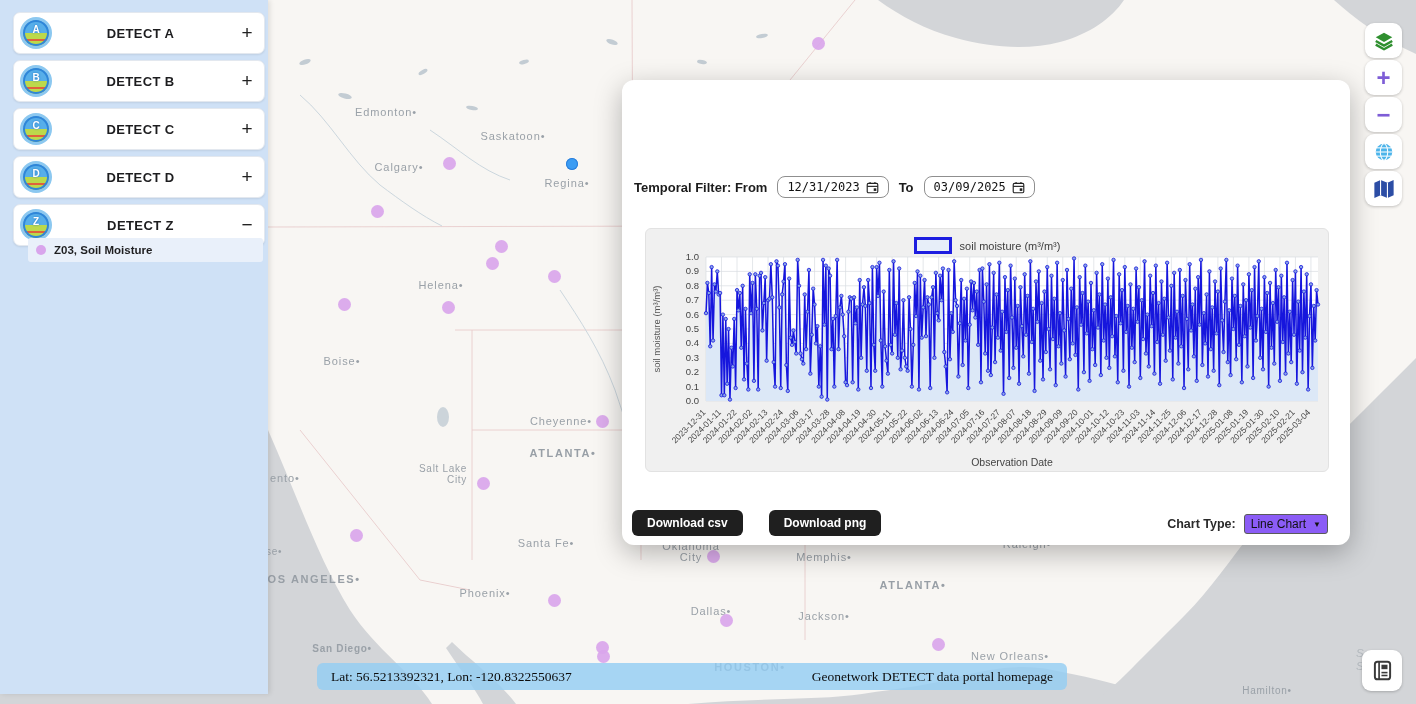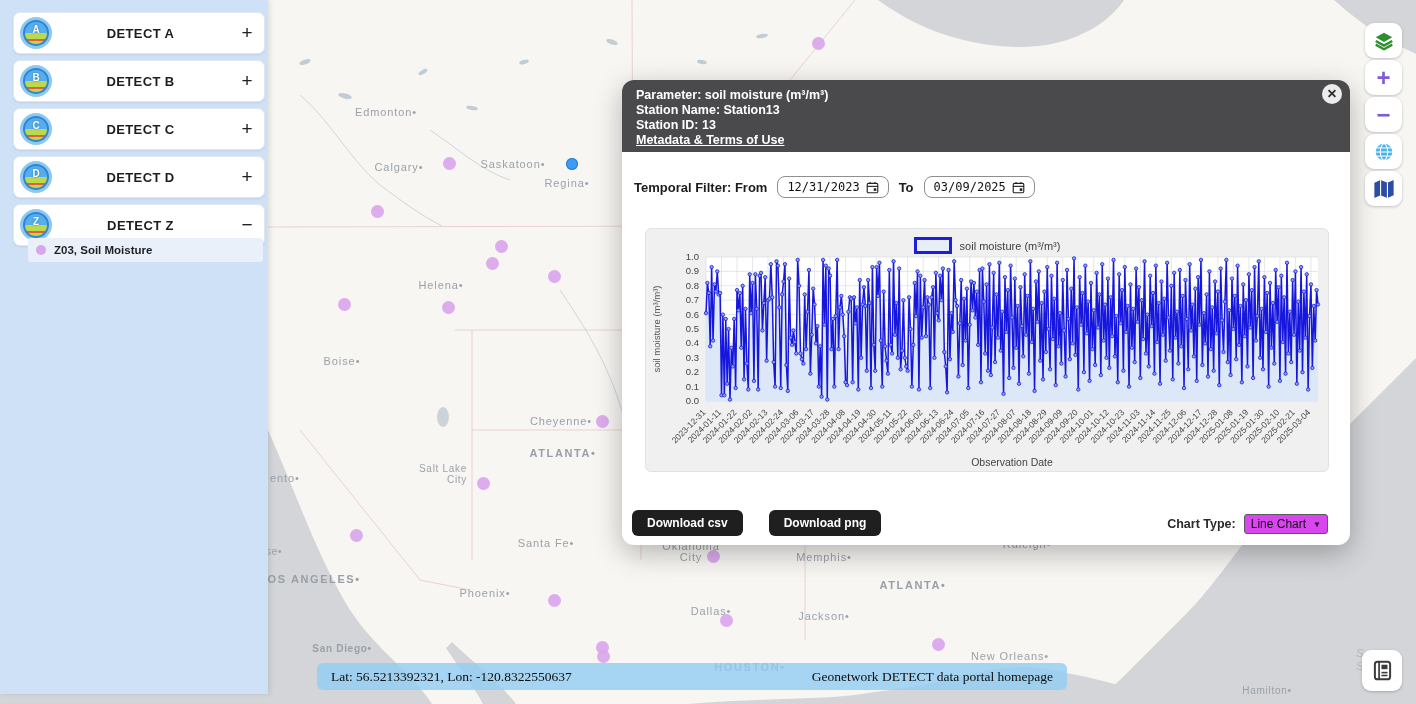--- a/index.html
+++ b/index.html
@@ -48,21 +48,21 @@
   .filter-row{position:absolute;left:12px;top:96px;display:flex;align-items:center;font-size:13px;font-weight:bold;color:#1c1c1c;justify-content:space-between;}
   .dateinput{display:flex;align-items:center;gap:6px;border:1px solid #8f8f8f;border-radius:8px;padding:3px 9px;margin:0 10px;font-family:"DejaVu Sans Mono",monospace;font-size:12px;font-weight:normal;color:#111;background:#fff;cursor:text;}
   .chart-panel{position:absolute;left:23px;top:148px;width:684px;height:244px;background:#f0f0f0;border:1px solid #e2e2e2;border-radius:6px;box-sizing:border-box;}
   .legend{position:absolute;left:0;right:0;top:8px;display:flex;align-items:center;justify-content:center;gap:8px;}
   .legend .swatch{width:32px;height:11px;background:#e7eef9;border:3px solid #1d1de0;}
   .legend .ltext{font-size:11px;color:#3d3d3d;}
   #chart-svg{position:absolute;left:0;top:0;width:684px;height:242px;}
   .dl-row{position:absolute;left:10px;top:430px;display:flex;gap:26px;}
   .dlbtn{background:#1f1f1f;color:#fff;font-size:12px;font-weight:bold;border:none;border-radius:6px;padding:6px 15px;cursor:pointer;font-family:"Liberation Sans",sans-serif;}
   .ct-row{position:absolute;right:22px;top:434px;display:flex;align-items:center;gap:8px;font-size:12.5px;font-weight:bold;color:#2a2a2a;}
-  .ct-select{display:flex;align-items:center;gap:7px;border:1px solid #5a5a5a;border-radius:3px;background:#d946ef;padding:2px 6px;font-size:12px;font-weight:normal;color:#111;cursor:pointer;}
+  .ct-select{display:flex;align-items:center;gap:7px;border:1px solid #5a5a5a;border-radius:3px;background:#8b5cf6;padding:2px 6px;font-size:12px;font-weight:normal;color:#111;cursor:pointer;}
   .ct-select .arr{font-size:8px;color:#111;}
 </style>
 </head>
 <body>
 
 <div id="screen">
 
   <svg class="map-decor" width="1416" height="704" viewBox="0 0 1416 704">
     <rect x="0" y="0" width="1416" height="704" fill="#f8f6f3"></rect>
 
@@ -107,21 +107,21 @@
 
     <g stroke="#ccd7de" stroke-width="1" fill="none">
       <path d="M300,95 C 330,120 350,160 380,185 C 400,200 422,216 442,226"></path>
       <path d="M560,290 C 580,320 600,350 615,390 C 625,420 635,450 645,470"></path>
       <path d="M430,130 C 460,150 480,170 510,180"></path>
     </g>
   </svg>
 
   <div id="city-layer">
       <div class="city norm" style="left: 386px; top: 112px;">Edmonton•</div>
-      <div class="city norm" style="left: 513px; top: 136px; margin-top: 28px;">Saskatoon•</div>
+      <div class="city norm" style="left: 513px; top: 136px;">Saskatoon•</div>
       <div class="city norm" style="left: 399px; top: 167px;">Calgary•</div>
       <div class="city norm" style="left: 567px; top: 183px;">Regina•</div>
       <div class="city norm" style="left: 441px; top: 285px;">Helena•</div>
       <div class="city norm" style="left: 342px; top: 361px;">Boise•</div>
       <div class="city multi-right small" style="left: 443px; top: 433px;">Salt Lake
 City</div>
       <div class="city norm" style="left: 561px; top: 421px;">Cheyenne•</div>
       <div class="city caps" style="left: 563px; top: 453px;">ATLANTA•</div>
       <div class="city norm" style="left: 546px; top: 543px;">Santa Fe•</div>
       <div class="city norm left-edge" style="left: 270px; top: 478px;">ento•</div>
@@ -250,29 +250,20 @@
     <svg width="21" height="21" viewBox="0 0 16 16">
       <rect x="2.2" y="1.3" width="11.6" height="13.4" rx="2" fill="none" stroke="#3a3a3a" stroke-width="1.5"></rect>
       <line x1="5.4" y1="1.3" x2="5.4" y2="14.7" stroke="#3a3a3a" stroke-width="1.3"></line>
       <rect x="7.2" y="3.6" width="4.6" height="3.4" fill="#3a3a3a"></rect>
       <line x1="7.2" y1="9.6" x2="11.8" y2="9.6" stroke="#3a3a3a" stroke-width="1.2"></line>
       <line x1="7.2" y1="11.8" x2="11.8" y2="11.8" stroke="#3a3a3a" stroke-width="1.2"></line>
     </svg>
   </div>
 
   <div class="modal">
-    <div class="mheader">
-      <div>Parameter: soil moisture (m³/m³)</div>
-      <div>Station Name: Station13</div>
-      <div>Station ID: 13</div>
-      <div class="mlink">Metadata &amp; Terms of Use</div>
-      <div class="mclose">
-          <span>✕</span>
-        </div>
-    </div>
 
     <div class="filter-row">
       <span>Temporal Filter: From</span>
       <span class="dateinput">
         <span>12/31/2023</span>
         <svg width="13" height="13" viewBox="0 0 16 16">
             <rect x="1.5" y="3" width="13" height="11.5" rx="1.5" fill="none" stroke="#222" stroke-width="1.4"></rect>
             <line x1="1.5" y1="6.6" x2="14.5" y2="6.6" stroke="#222" stroke-width="1.4"></line>
             <line x1="5" y1="1.2" x2="5" y2="3.6" stroke="#222" stroke-width="1.4"></line>
             <line x1="11" y1="1.2" x2="11" y2="3.6" stroke="#222" stroke-width="1.4"></line>

